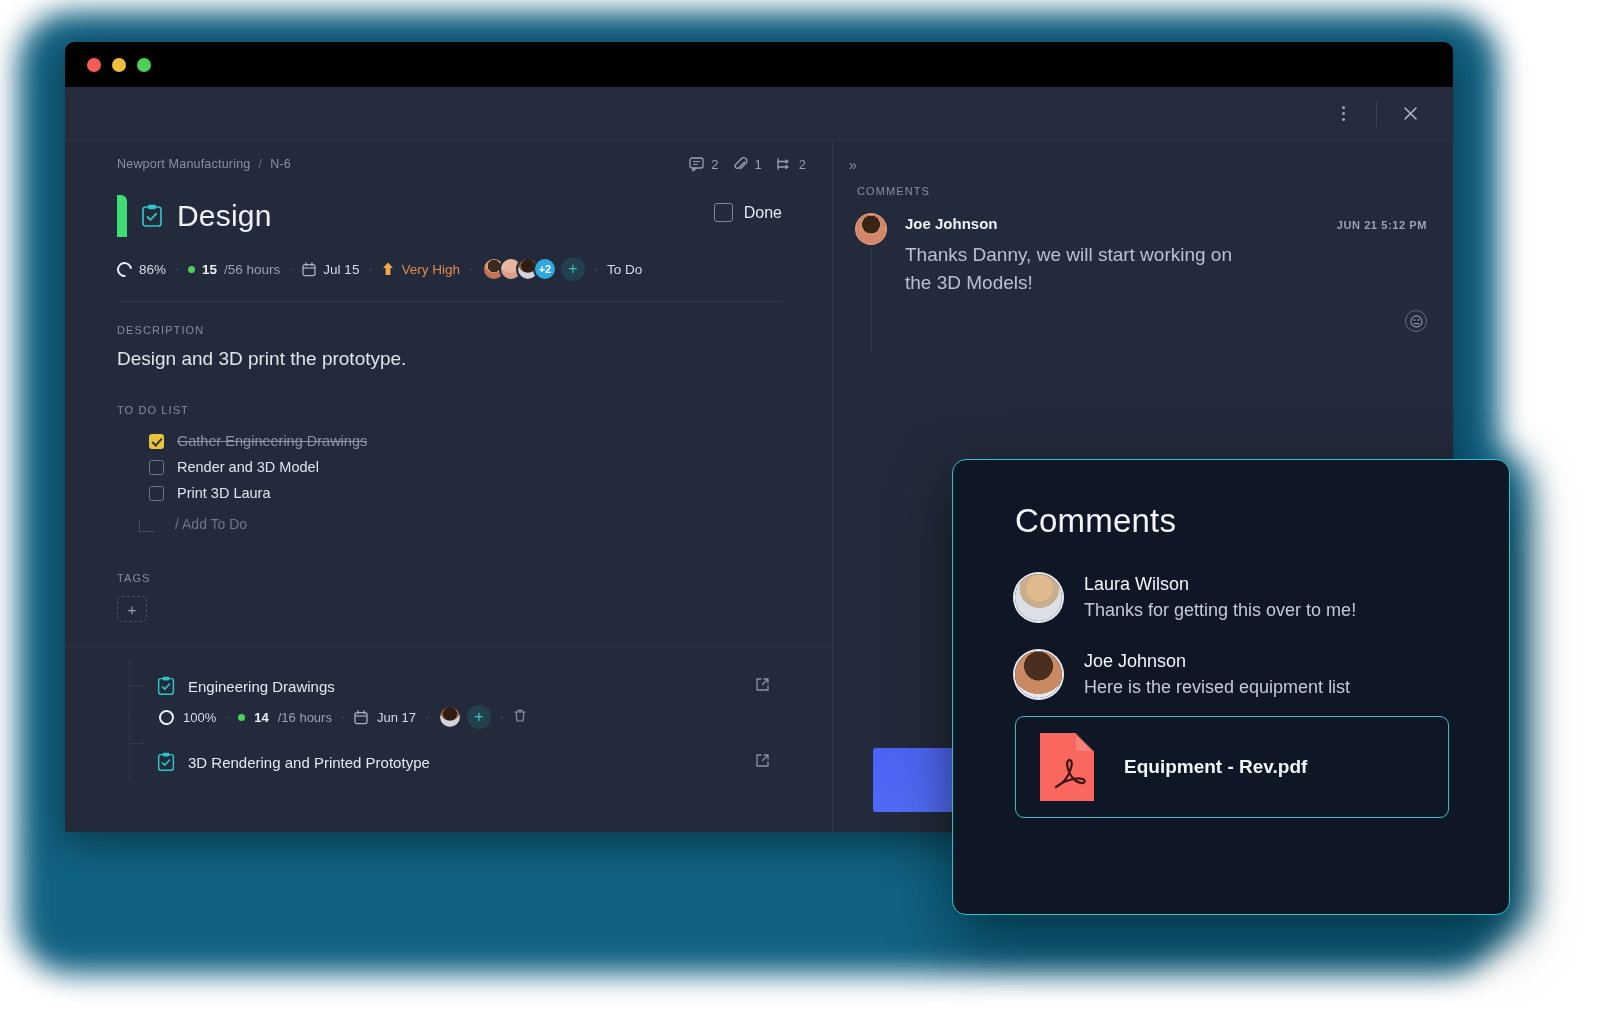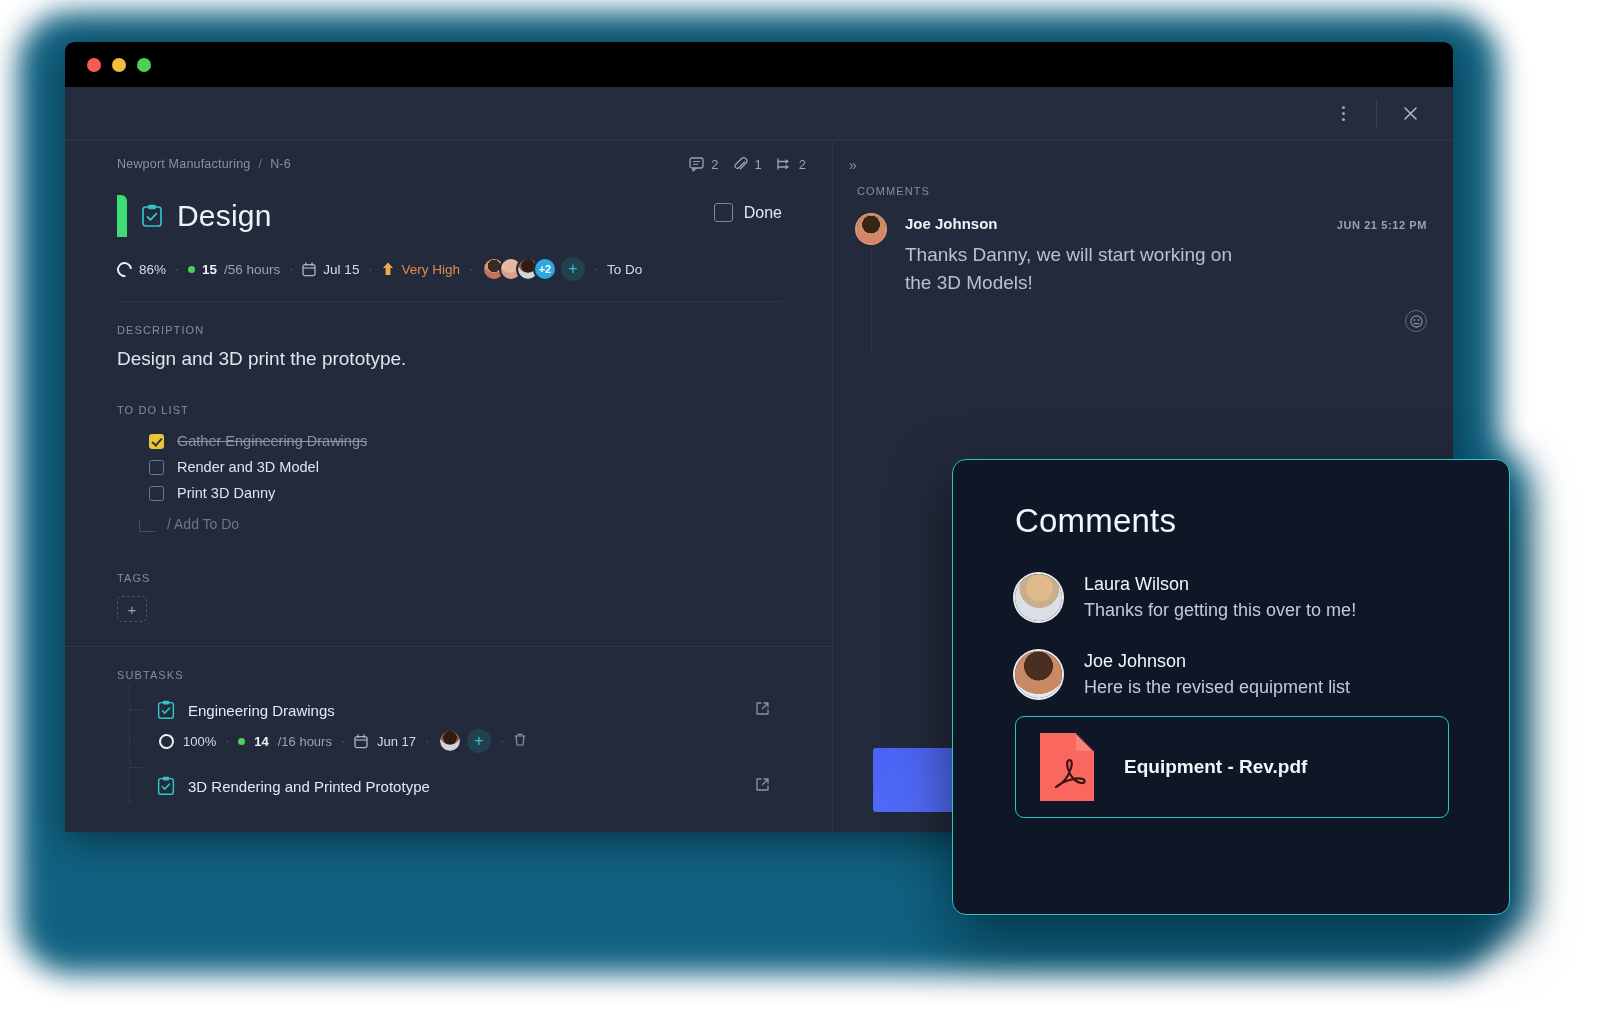--- a/index.html
+++ b/index.html
@@ -227,21 +227,21 @@
     position:relative;
   }
   .cb.checked::after {
     content:""; position:absolute; left:4px; top:1px;
     width:4px; height:8px; border:solid #3c3410;
     border-width:0 2px 2px 0; transform:rotate(42deg);
   }
   .todo-item.done .todo-label { text-decoration: line-through; color:#8d94a8; }
 
   .add-todo {
-    display:flex; align-items:flex-end; gap:8px;
+    display:flex; align-items:flex-end; gap:16px;
     margin-top: 10px; color:#6f7689; font-size:14px;
     cursor:pointer; padding-left: 22px;
   }
   .elbow {
     width: 16px; height: 12px;
     border-left: 1.4px solid #454d62;
     border-bottom: 1.4px solid #454d62;
     margin-right: 4px;
   }
 
@@ -529,38 +529,37 @@
           <div class="todo-item done">
             <span class="cb checked"></span>
             <span class="todo-label">Gather Engineering Drawings</span>
           </div>
           <div class="todo-item">
             <span class="cb"></span>
             <span class="todo-label">Render and 3D Model</span>
           </div>
           <div class="todo-item">
             <span class="cb"></span>
-            <span class="todo-label">Print 3D Danny</span>
+            <span class="todo-label">Print 3D Laura</span>
           </div>
 
           <div class="add-todo">
             <span class="elbow"></span>
             <span>/ Add To Do</span>
           </div>
         </div>
 
         <div class="sec" style="padding-top:40px">
           <div class="sec-label">TAGS</div>
           <div class="tag-add">+</div>
         </div>
 
         <div class="divider" style="margin-top:24px"></div>
 
         <div class="subtasks-wrap">
-          <div class="sec-label">SUBTASKS</div>
 
           <div class="sub-item">
             <span class="sub-tree"></span>
             <div class="sub-row">
               <svg width="18" height="20" viewBox="0 0 22 24">
                 <rect x="2" y="3" width="18" height="19" rx="2.6" stroke="#2ec6c6" stroke-width="1.8" fill="none"></rect>
                 <rect x="7" y="0.8" width="8" height="4.4" rx="1.4" fill="#2ec6c6"></rect>
                 <path d="M6.6 13 L9.4 15.8 L15.4 9.6" stroke="#2ec6c6" stroke-width="1.9" fill="none" stroke-linecap="round" stroke-linejoin="round"></path>
               </svg>
               <span class="sub-title">Engineering Drawings</span>

